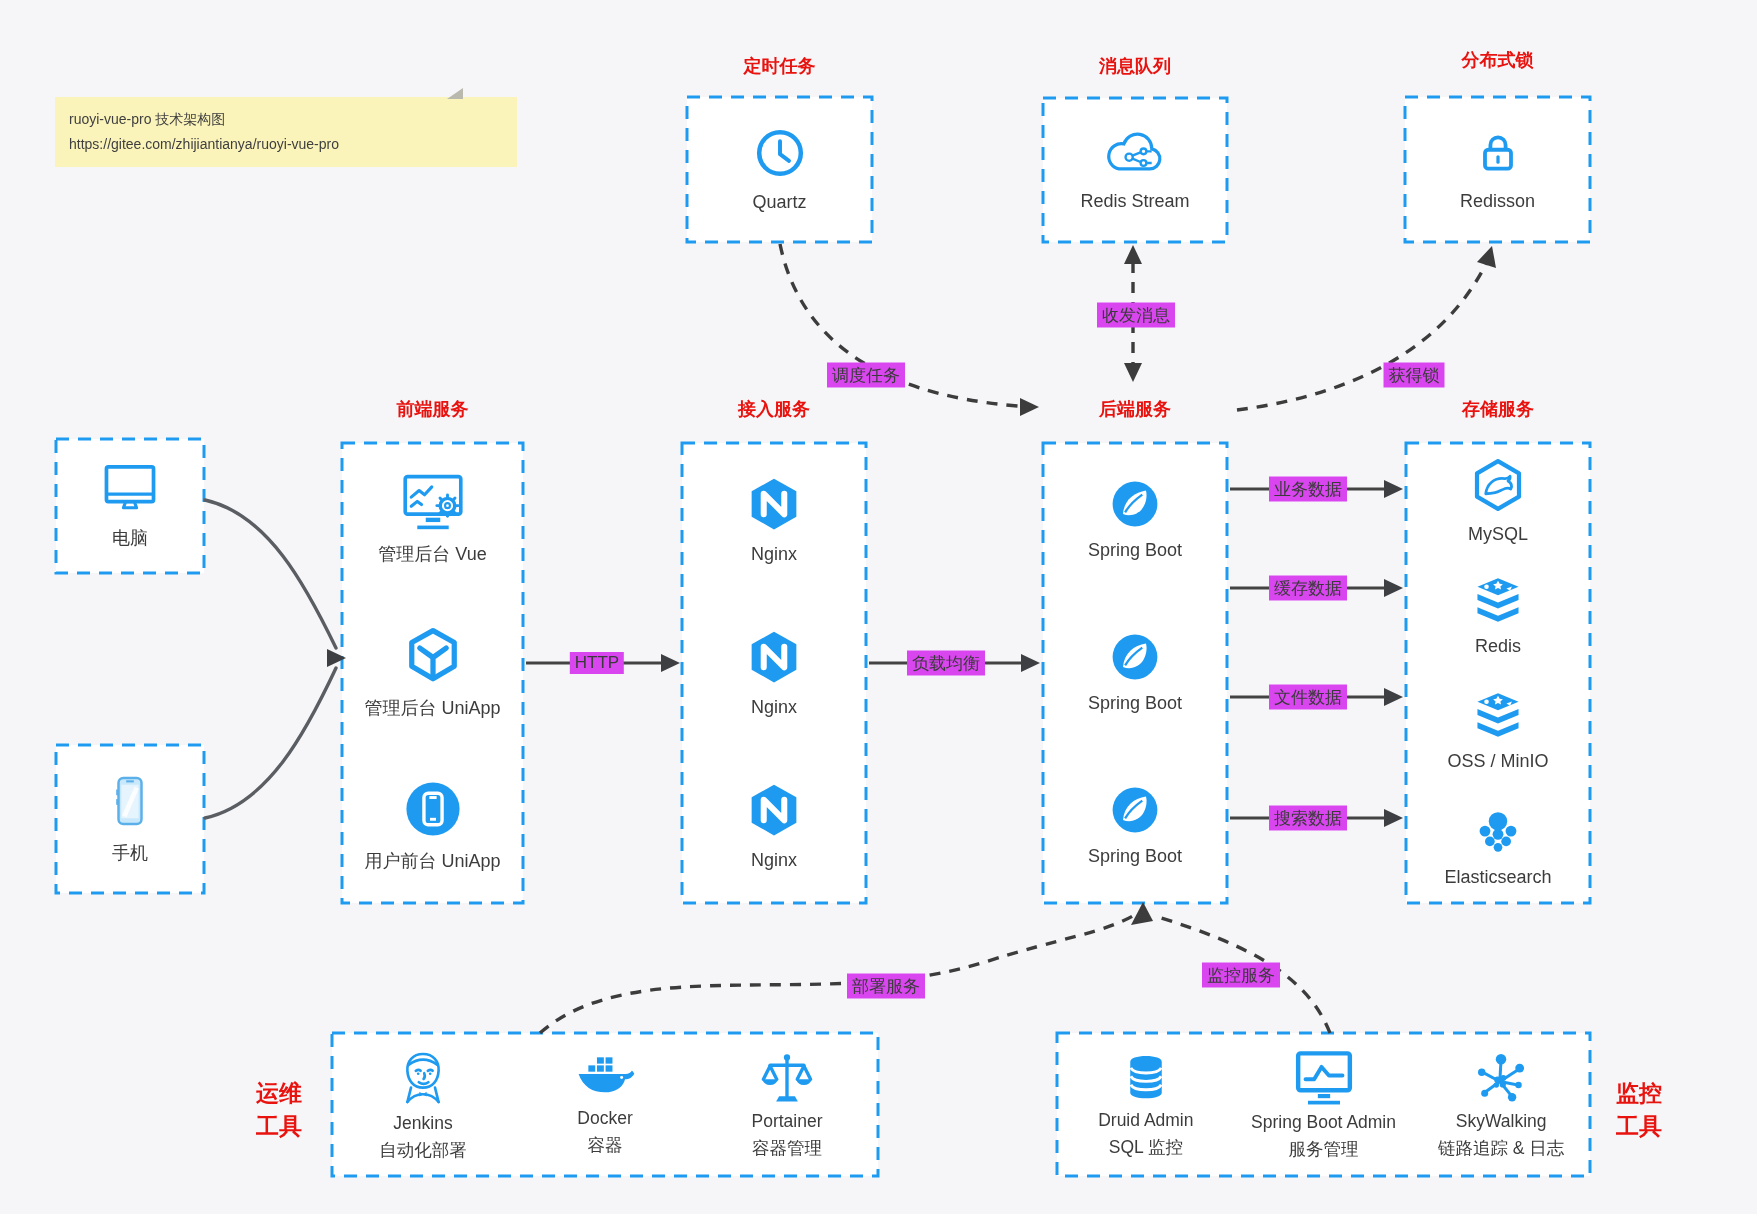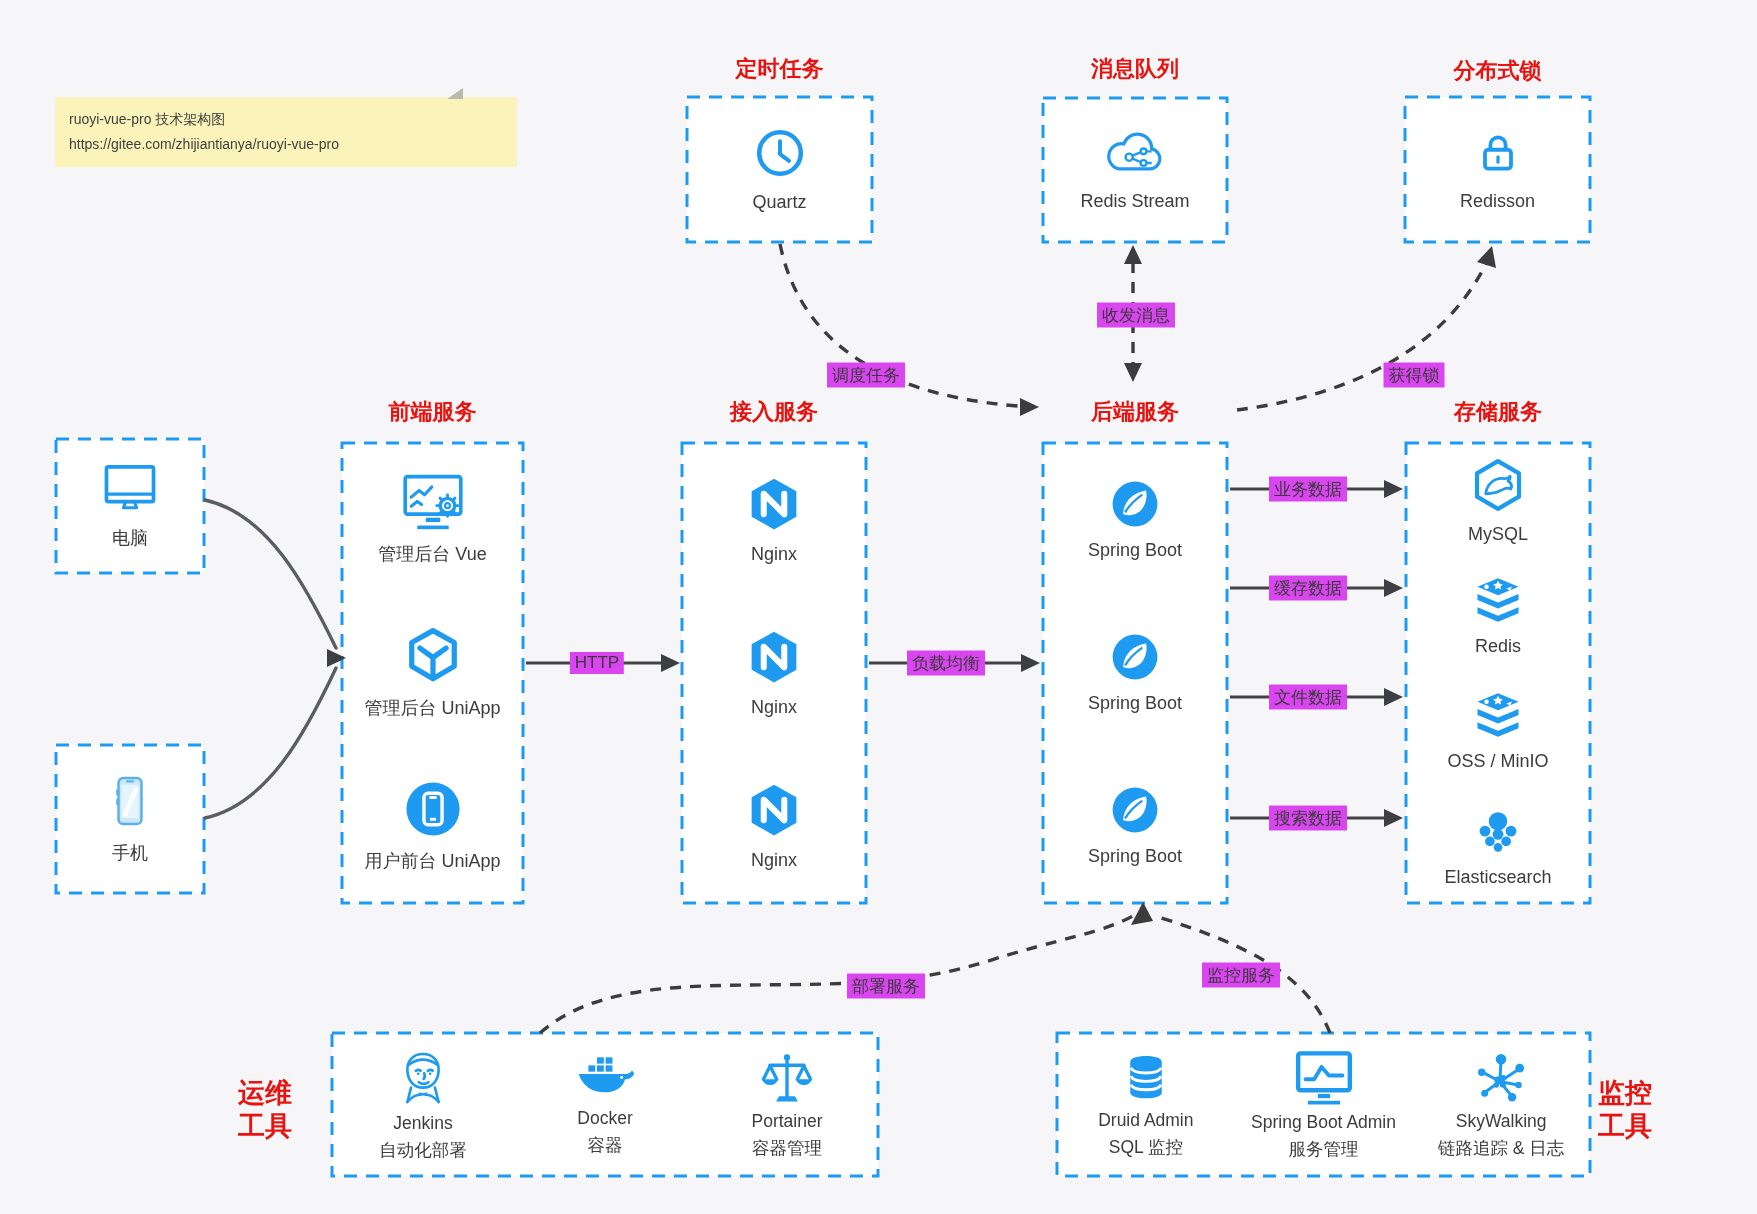--- a/index.html
+++ b/index.html
@@ -6,22 +6,22 @@
   #canvas{position:relative;width:1757px;height:1214px;background:#f6f6f8;overflow:hidden;
           font-family:"Liberation Sans","DejaVu Sans",sans-serif;color:#3c3c3c;}
   #edges{position:absolute;left:0;top:0;z-index:1;}
   .box{position:absolute;z-index:2;display:flex;flex-direction:column;box-sizing:border-box;}
   .box.col .item{flex:1;display:flex;flex-direction:column;align-items:center;justify-content:center;gap:11px;}
   .box.single{align-items:center;justify-content:center;gap:12px;}
   .box.row{flex-direction:row;}
   .box.row .bitem{flex:1;display:flex;flex-direction:column;align-items:center;justify-content:center;gap:3px;}
   .label{font-size:18px;color:#3c3c3c;white-space:nowrap;}
   .bname,.bdesc{font-size:17.5px;color:#3c3c3c;line-height:24px;white-space:nowrap;}
-  .group-title{position:absolute;z-index:3;color:#e8120f;font-weight:700;font-size:22px;text-align:center;white-space:nowrap;}
-  .side-title{position:absolute;z-index:3;color:#e8120f;font-weight:700;font-size:27px;line-height:33px;text-align:left;}
+  .group-title{position:absolute;z-index:3;color:#e8120f;font-weight:700;font-size:18px;text-align:center;white-space:nowrap;}
+  .side-title{position:absolute;z-index:3;color:#e8120f;font-weight:700;font-size:23px;line-height:33px;text-align:center;}
   .elabel{position:absolute;z-index:4;transform:translate(-50%,-50%);background:#d946ef;padding:1px 5px;
           font-size:17px;color:#3a3a3a;white-space:nowrap;}
   .note{position:absolute;left:55px;top:97px;width:462px;height:70px;background:#fbf4ba;z-index:3;
         box-sizing:border-box;padding:10px 14px;font-size:14px;line-height:25px;color:#3f3f3f;}
   .note .fold{position:absolute;right:54px;top:-9px;width:0;height:0;
               border-bottom:11px solid #b9b9ae;border-left:16px solid transparent;}
   .icon{display:flex;align-items:center;justify-content:center;}
   svg{display:block;}
 </style>
 </head>
@@ -83,21 +83,21 @@
   </svg>
 
   <div class="note">
     <div class="fold"></div>
     <div>ruoyi-vue-pro 技术架构图</div>
     <div>https://gitee.com/zhijiantianya/ruoyi-vue-pro</div>
   </div>
 
   <div class="group-title" style="left:687px;top:54px;width:185px">定时任务</div>
   <div class="group-title" style="left:1043px;top:54px;width:184px">消息队列</div>
-  <div class="group-title" style="left:1405px;top:56px;width:185px">分布式锁</div>
+  <div class="group-title" style="left:1405px;top:48px;width:185px">分布式锁</div>
   <div class="group-title" style="left:342px;top:397px;width:181px">前端服务</div>
   <div class="group-title" style="left:682px;top:397px;width:184px">接入服务</div>
   <div class="group-title" style="left:1043px;top:397px;width:184px">后端服务</div>
   <div class="group-title" style="left:1406px;top:397px;width:184px">存储服务</div>
 
   <div class="side-title" style="left:238px;top:1077px;width:82px">
     <div>运维</div>
     <div>工具</div>
   </div>
   <div class="side-title" style="left:1598px;top:1077px;width:82px">

